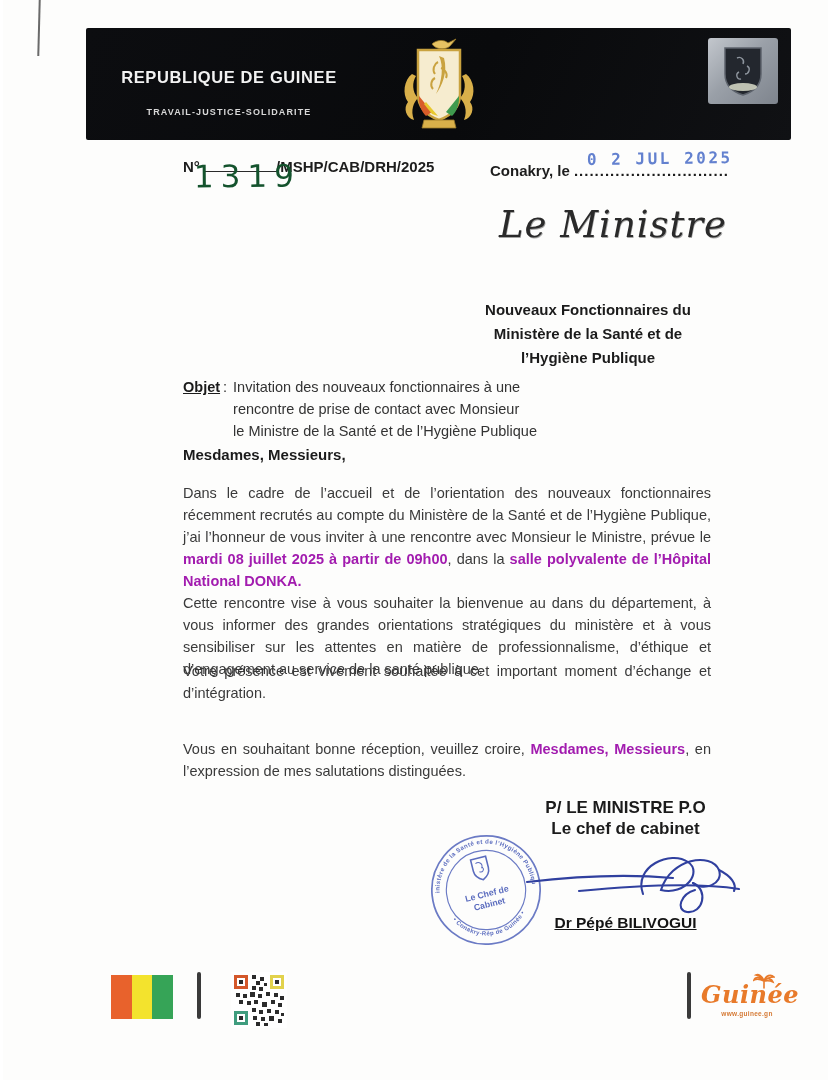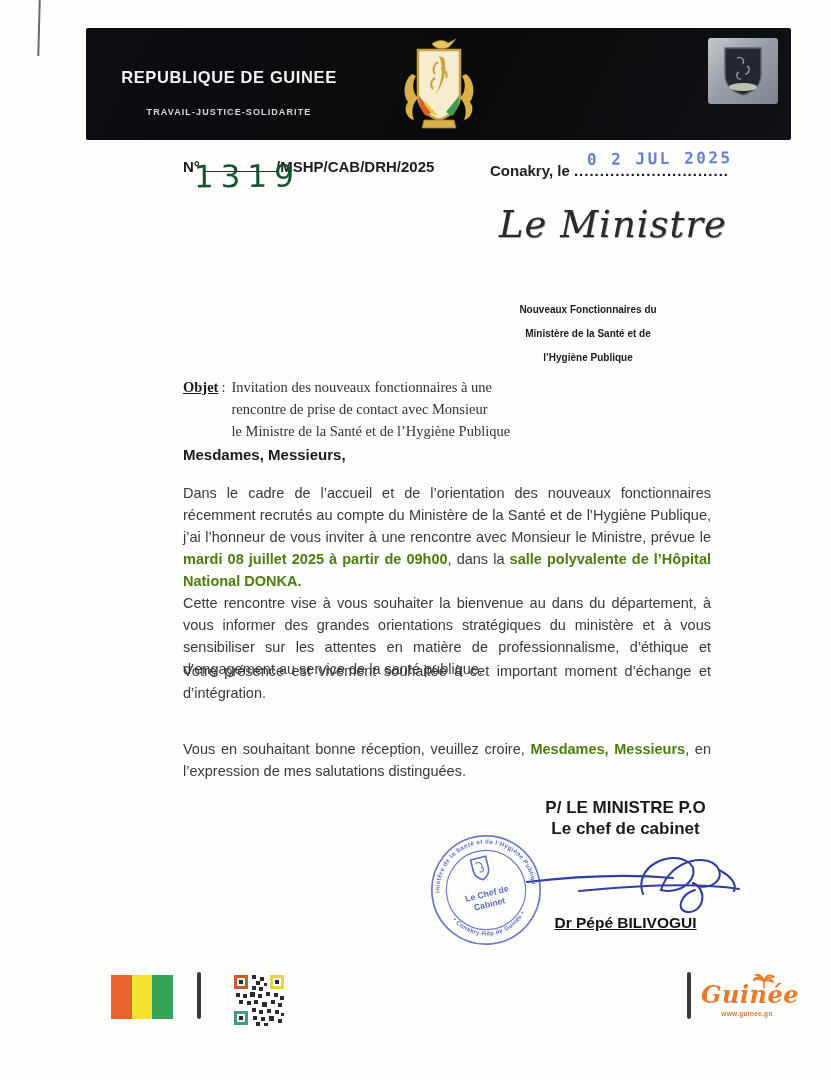--- a/index.html
+++ b/index.html
@@ -51,28 +51,28 @@
     font-family: "DejaVu Sans Mono", monospace; font-size: 16px; font-weight: bold;
     color: #6381cf; letter-spacing: 2.5px; white-space: nowrap; transform: rotate(-0.8deg);
   }
   
   .minister-script {
     position: absolute; left: 470px; top: 203px; width: 280px; text-align: center;
     font-family: "DejaVu Serif", serif; font-style: italic; font-size: 37px; color: #2a2a2a;
     letter-spacing: 1px; text-shadow: 0.6px 0.6px 0.5px rgba(0,0,0,0.35);
   }
   .aux { position: absolute; left: 470px; top: 272px; width: 230px; text-align: center; font-size: 15px; font-weight: bold; color: #1b1b1b; }
-  .recipient { position: absolute; left: 455px; top: 298px; width: 260px; text-align: center; font-size: 10px; font-weight: bold; color: #1b1b1b; line-height: 24px; }
-  
-  .subject { position: absolute; left: 180px; top: 376px; width: 470px; font-size: 14.5px; line-height: 22px; color: #333; display: flex; font-family: Liberation Serif, serif; }
+  .recipient { position: absolute; left: 455px; top: 298px; width: 260px; text-align: center; font-size: 15px; font-weight: bold; color: #1b1b1b; line-height: 24px; }
+  
+  .subject { position: absolute; left: 180px; top: 376px; width: 470px; font-size: 14.5px; line-height: 22px; color: #333; display: flex; }
   .subject-label { font-weight: bold; text-decoration: underline; color: #1b1b1b; white-space: nowrap; }
   .subject-colon { margin: 0 6px 0 3px; }
   .salutation { position: absolute; left: 180px; top: 446px; font-size: 15px; font-weight: bold; color: #1b1b1b; }
   .para { position: absolute; left: 180px; width: 528px; font-size: 14.5px; line-height: 22px; text-align: justify; color: #3a3a3a; }
-  .para b { color: #4d7c0f; }
+  .para b { color: #a21caf; }
   .p1 { top: 482px; }
   .p2 { top: 592px; }
   .p3 { top: 660px; }
   .p4 { top: 738px; }
   
   .sig-role { position: absolute; left: 505px; top: 797px; width: 235px; text-align: center; font-size: 17px; font-weight: bold; color: #1b1b1b; line-height: 21px; }
   .stamp { position: absolute; left: 425px; top: 832px; width: 116px; height: 116px; transform: rotate(-6deg); opacity: 0.9; }
   .signature-svg { position: absolute; left: 520px; top: 838px; }
   .sig-name {
     position: absolute; left: 505px; top: 914px; width: 235px; text-align: center;

